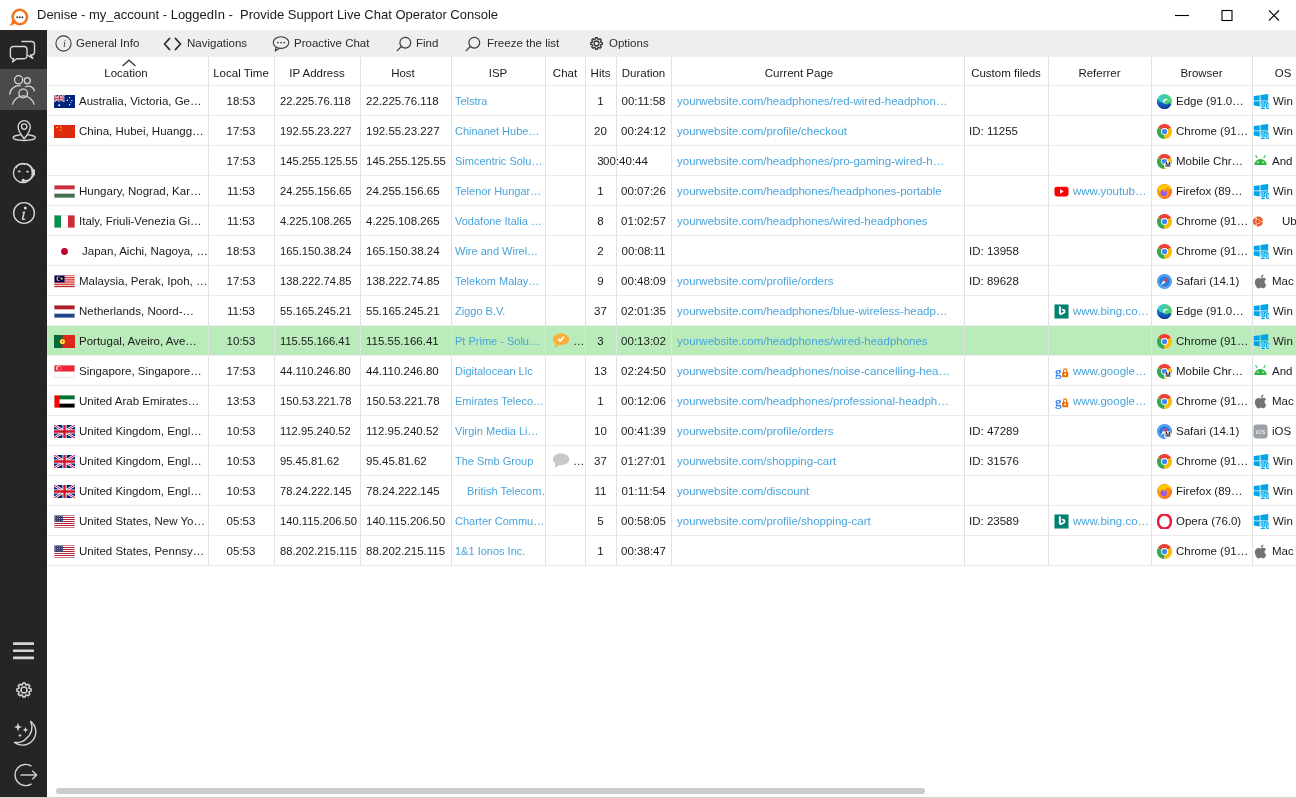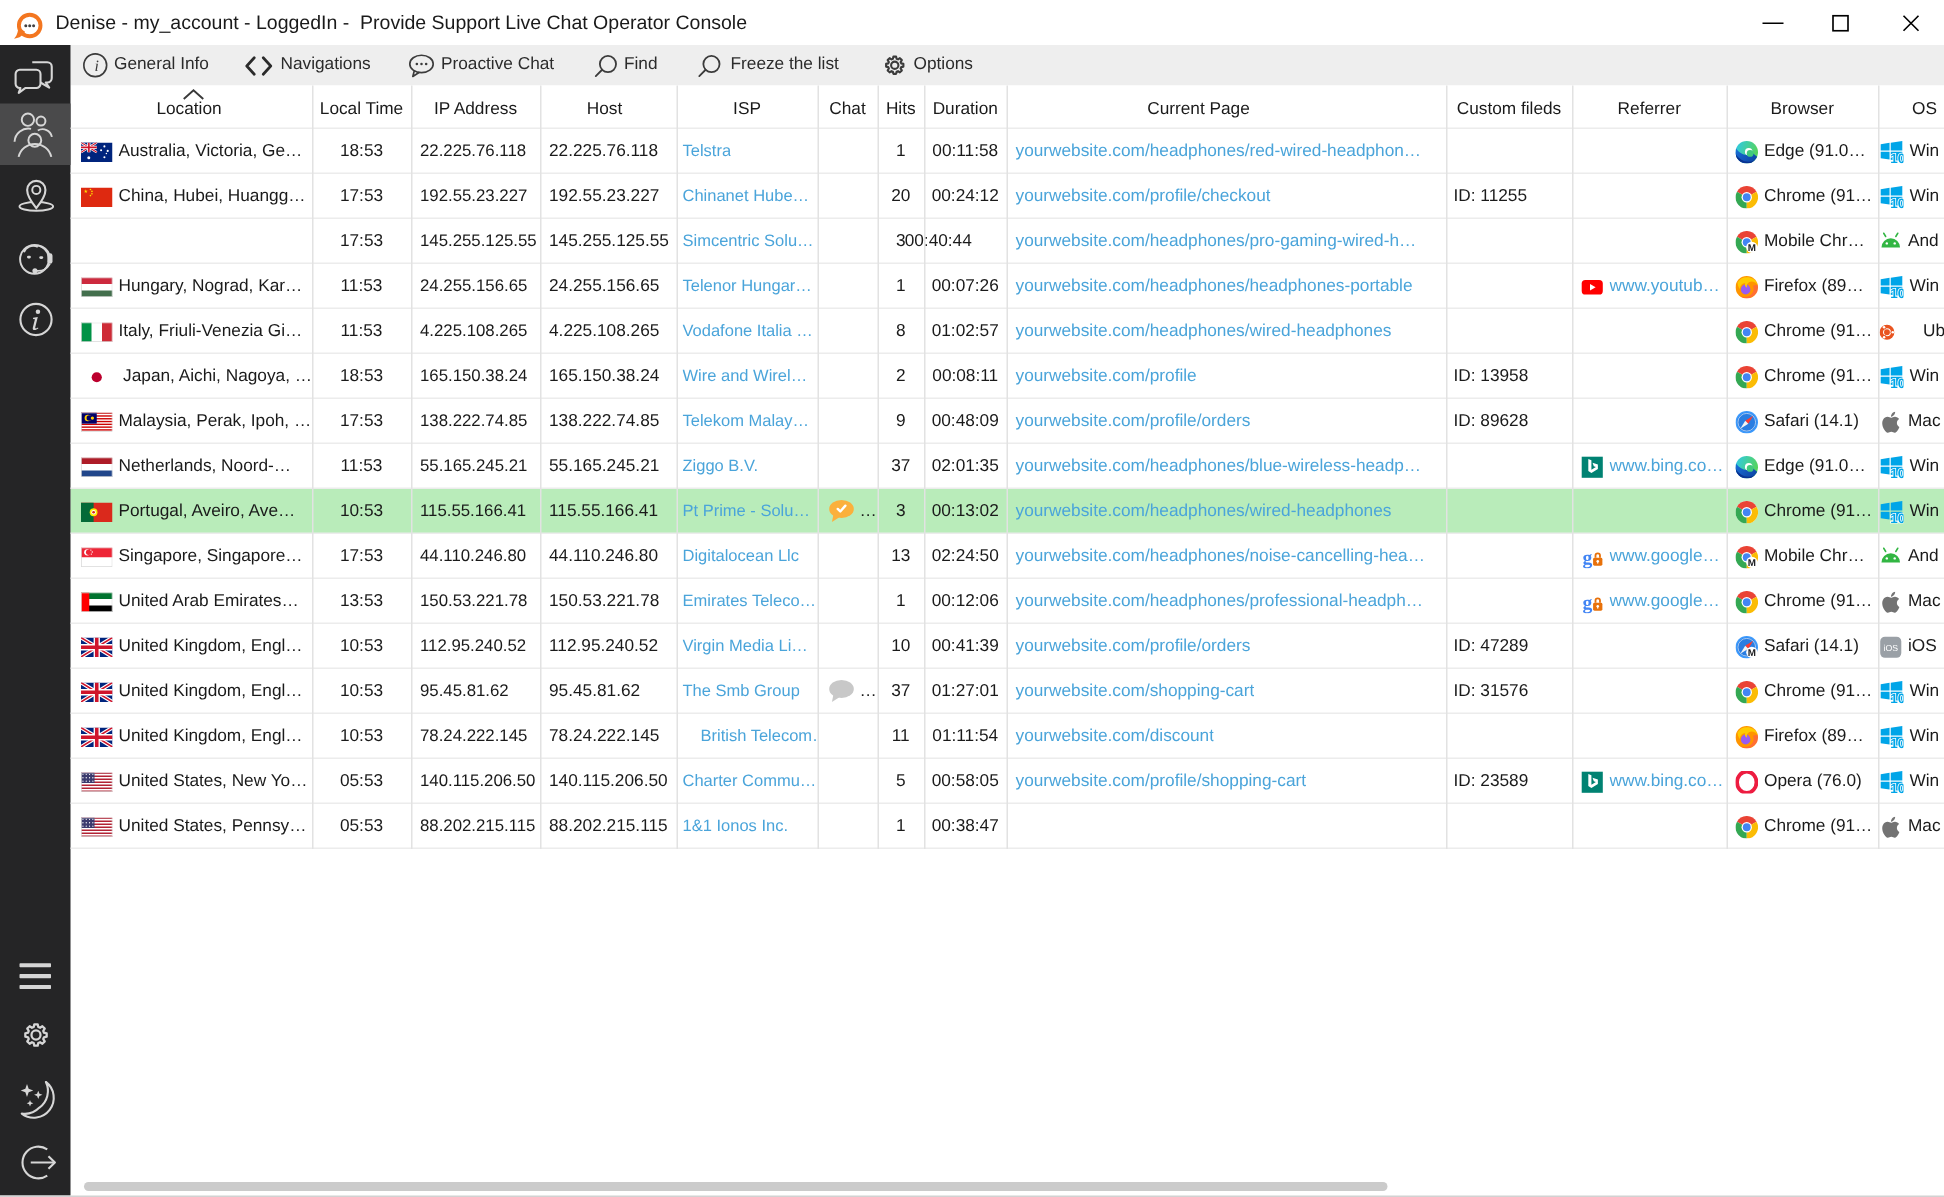--- a/index.html
+++ b/index.html
@@ -407,23 +407,20 @@
       </div>
       <div class="c " style="left:161px;width:66px;justify-content:center;padding-left:0px;padding-right:0px;">18:53</div>
       <div class="c " style="left:227px;width:86px;justify-content:flex-start;padding-left:6px;padding-right:0px;font-size:11.2px">165.150.38.24</div>
       <div class="c " style="left:313px;width:91px;justify-content:flex-start;padding-left:6px;padding-right:0px;">165.150.38.24</div>
       <div class="c " style="left:404px;width:94px;justify-content:flex-start;padding-left:4px;padding-right:1px;">
         <span class="lnk ell" style="font-size:11px">Wire and Wirel…</span>
       </div>
       <div class="c " style="left:498px;width:40px;justify-content:center;padding-left:0px;padding-right:0px;"></div>
       <div class="c " style="left:538px;width:31px;justify-content:center;padding-left:0px;padding-right:0px;">2</div>
       <div class="c " style="left:569px;width:55px;justify-content:center;padding-left:0px;padding-right:0px;">00:08:11</div>
-      <div class="c " style="left:624px;width:293px;justify-content:flex-start;padding-left:6px;padding-right:0px;">
-        <span class="lnk ell">yourwebsite.com/profile</span>
-      </div>
       <div class="c " style="left:917px;width:84px;justify-content:flex-start;padding-left:5px;padding-right:0px;">ID: 13958</div>
       <div class="c " style="left:1001px;width:103px;justify-content:center;padding-left:0px;padding-right:0px;"></div>
       <div class="c " style="left:1104px;width:101px;justify-content:flex-start;padding-left:6px;padding-right:0px;">
         <svg width="15" height="15" viewBox="0 0 16 16" style="display:block">
           <circle cx="8" cy="8" r="8" fill="#fff"></circle>
 <path d="M8,8 L1.07,4 A8,8 0 0 1 14.93,4 Z" fill="#ea4335"></path>
 <path d="M8,8 L1.07,4 A8,8 0 0 0 8,16 Z" fill="#34a853"></path>
 <path d="M8,8 L8,16 A8,8 0 0 0 14.93,4 Z" fill="#fbbc05"></path>
 <circle cx="8" cy="8" r="3.7" fill="#fff"></circle>
           <circle cx="8" cy="8" r="2.8" fill="#4285f4"></circle>

